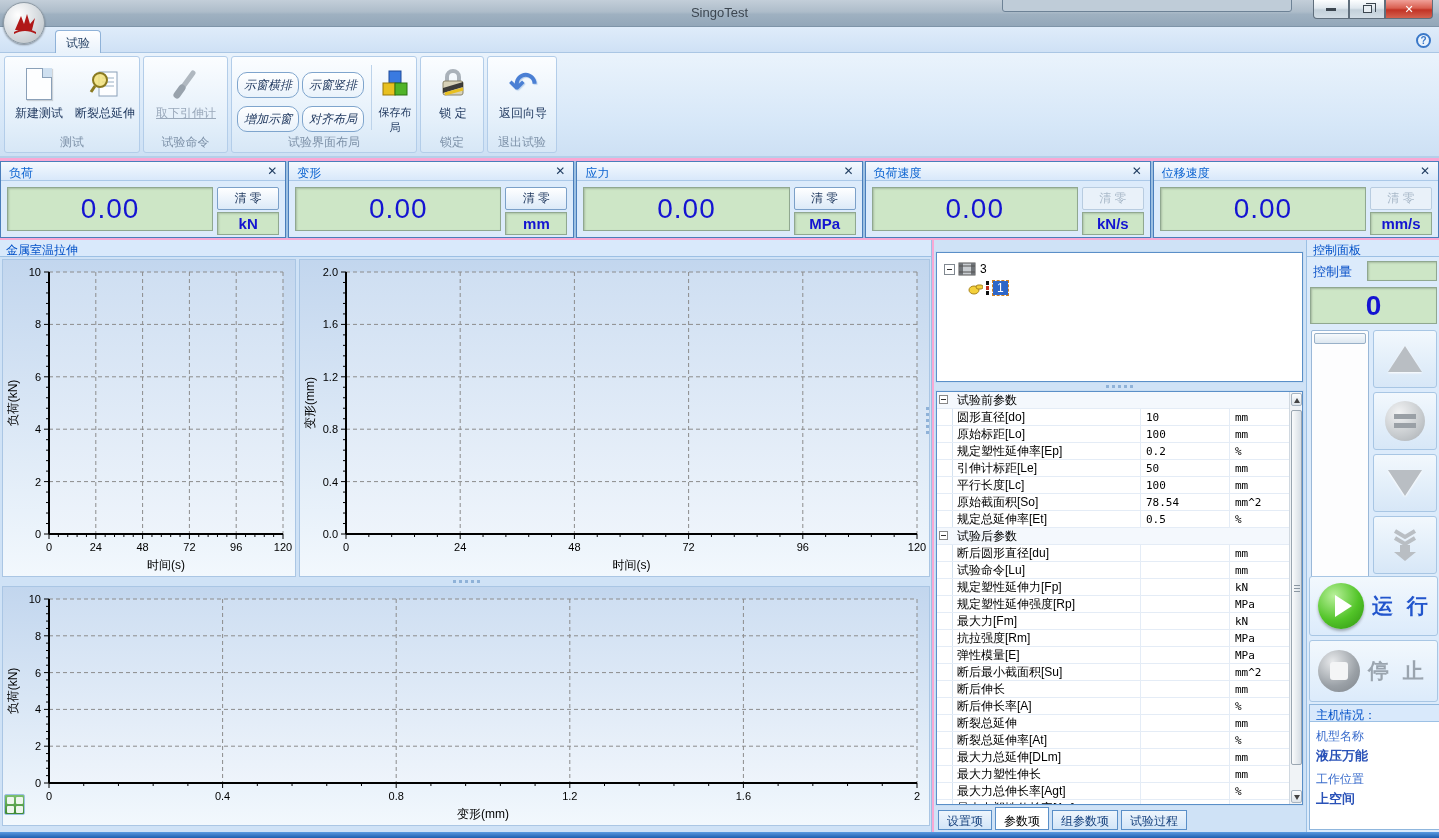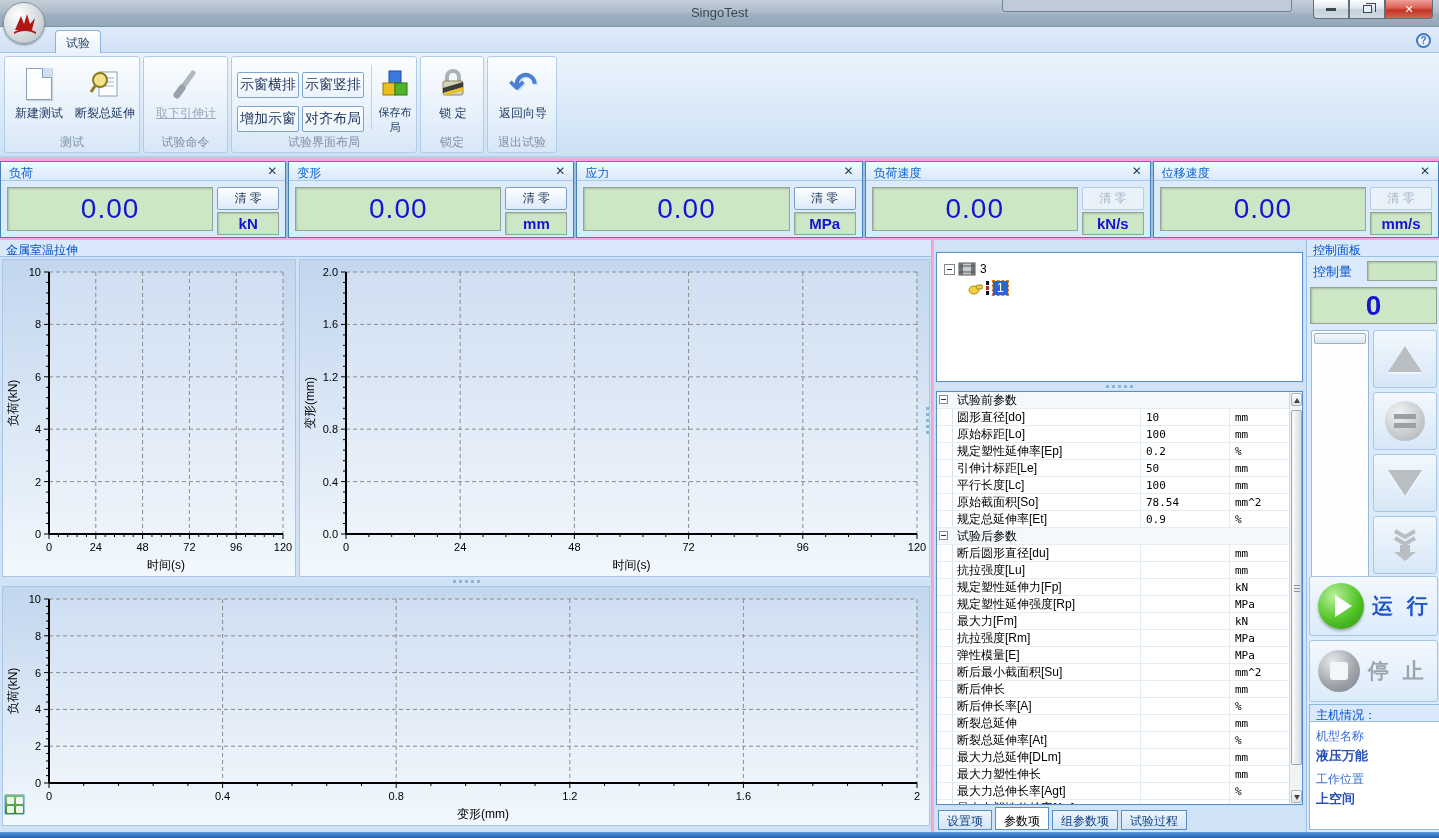--- a/index.html
+++ b/index.html
@@ -46,22 +46,22 @@
     background:linear-gradient(#eaf3fc,#d6e7f8 70%,#cde0f4); border-bottom:2px solid #b5cfe9; }
   .rgroup { position:absolute; top:3px; height:97px; border:1px solid #b3cde9; border-radius:3px;
     background:linear-gradient(#fbfdff,#e3effa 70%,#d7e7f6); }
   .rgroup-label { position:absolute; left:0; right:0; bottom:1px; height:17px; text-align:center;
     font-size:12px; color:#7d91a8; }
   .bigbtn { position:absolute; top:6px; width:62px; height:72px; text-align:center; font-size:12px;
     color:#1c3least5c; color:#1c355c; }
   .bigbtn .ic { height:42px; display:flex; align-items:center; justify-content:center; }
   .bigbtn.disabled { color:#9aa9bb; }
   .smallbtn { position:absolute; width:62px; height:26px; background:linear-gradient(#ffffff,#e9f2fb);
-    border:1px solid #7fa5cd; border-radius:2px; font-size:14px; color:#1c355c;
-    display:flex; align-items:center; justify-content:center; }
+    border:1px solid #7fa5cd; border-radius:10px; font-size:12px; color:#1c355c;
+    display:flex; align-items:center; justify-content:center;font-style:italic; }
   .vsep { position:absolute; top:8px; bottom:22px; width:1px; background:#bdd3ea; }
   .doc-icon { width:26px; height:32px; background:#fdfeff; border:1px solid #8aa0b8; position:relative;
     box-shadow:1px 1px 1px rgba(0,0,0,.15); }
   .doc-icon:before { content:""; position:absolute; right:-1px; top:-1px; width:9px; height:9px;
     background:#cfe0f0; border-left:1px solid #8aa0b8; border-bottom:1px solid #8aa0b8; }
 
   
   .meters { position:absolute; left:0; top:161px; width:1439px; height:77px; display:flex; gap:2px;
     background:#9cc0e2; }
   .meter { flex:1 1 0; background:#dcebfb; border:1px solid #4a7ebb; position:relative; }
@@ -717,39 +717,39 @@
           </div>
           <div class="prow">
             <div class="gut"></div>
             <div class="lbl">原始截面积[So]</div>
             <div class="val">78.54</div>
             <div class="unt">mm^2</div>
           </div>
           <div class="prow">
             <div class="gut"></div>
             <div class="lbl">规定总延伸率[Et]</div>
-            <div class="val">0.9</div>
+            <div class="val">0.5</div>
             <div class="unt">%</div>
           </div>
           <div class="prow group">
             <div class="gut">
               <span class="gexp"></span>
             </div>
             <div class="lbl">试验后参数</div>
 
           </div>
           <div class="prow">
             <div class="gut"></div>
             <div class="lbl">断后圆形直径[du]</div>
             <div class="val"></div>
             <div class="unt">mm</div>
           </div>
           <div class="prow">
             <div class="gut"></div>
-            <div class="lbl">抗拉强度[Lu]</div>
+            <div class="lbl">试验命令[Lu]</div>
             <div class="val"></div>
             <div class="unt">mm</div>
           </div>
           <div class="prow">
             <div class="gut"></div>
             <div class="lbl">规定塑性延伸力[Fp]</div>
             <div class="val"></div>
             <div class="unt">kN</div>
           </div>
           <div class="prow">

